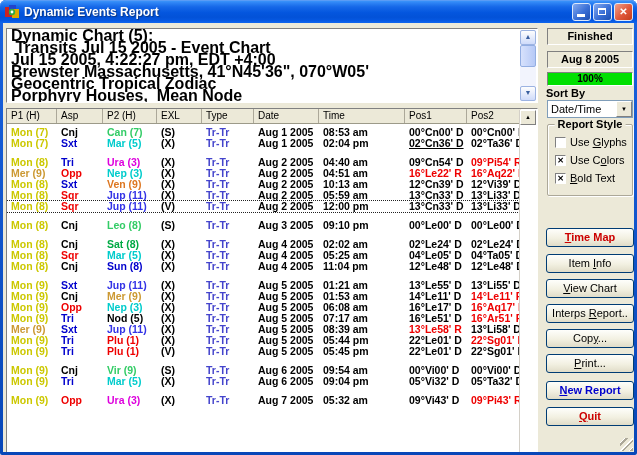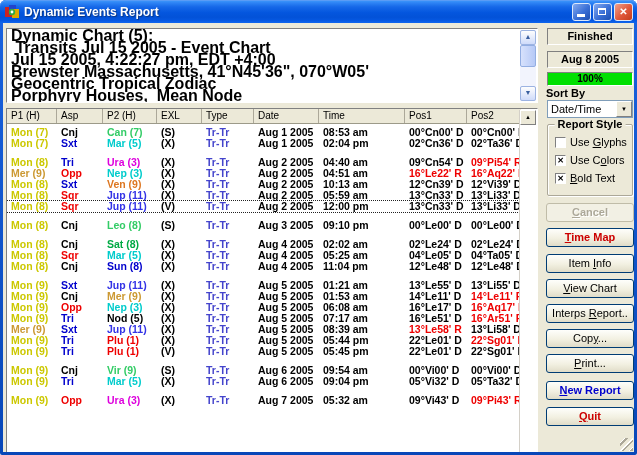--- a/index.html
+++ b/index.html
@@ -139,21 +139,21 @@
             <span class="tc c8" style="color: rgb(0, 0, 0);">00°Cn00' D</span>
           </div>
           <div class="trow">
             <span class="tc c0" style="color: rgb(204, 200, 0);">Mon (7)</span>
             <span class="tc c1" style="color: rgb(0, 0, 204);">Sxt</span>
             <span class="tc c2" style="color: rgb(0, 204, 204);">Mar (5)</span>
             <span class="tc c3" style="color: rgb(0, 0, 0);">(X)</span>
             <span class="tc c4" style="color: rgb(68, 68, 204);">Tr-Tr</span>
             <span class="tc c5" style="color: rgb(0, 0, 0);">Aug 1 2005</span>
             <span class="tc c6" style="color: rgb(0, 0, 0);">02:04 pm</span>
-            <span class="tc c7" style="color: rgb(0, 0, 0);">02°Cn36' D</span>
+            <span class="tc c7" style="color: rgb(0, 0, 0); text-decoration: underline;">02°Cn36' D</span>
             <span class="tc c8" style="color: rgb(0, 0, 0);">02°Ta36' D</span>
           </div>
           <div class="tsep"></div>
           <div class="trow">
             <span class="tc c0" style="color: rgb(204, 200, 0);">Mon (8)</span>
             <span class="tc c1" style="color: rgb(0, 0, 204);">Tri</span>
             <span class="tc c2" style="color: rgb(221, 0, 221);">Ura (3)</span>
             <span class="tc c3" style="color: rgb(0, 0, 0);">(X)</span>
             <span class="tc c4" style="color: rgb(68, 68, 204);">Tr-Tr</span>
             <span class="tc c5" style="color: rgb(0, 0, 0);">Aug 2 2005</span>
@@ -390,21 +390,20 @@
         <label class="cbrow">
           <span class="cbbox checked">✕</span>
           <span class="cbl"><span>Use C</span><span class="k">o</span><span>lors</span></span>
         </label>
         <label class="cbrow">
           <span class="cbbox checked">✕</span>
           <span class="cbl"><span></span><span class="k">B</span><span>old Text</span></span>
         </label>
       </div>
 
-      <div class="sbtn disabled" style="top:180px"><span></span><span class="k">C</span><span>ancel</span></div>
       <div class="sbtn" style="top:231px"><span>Item </span><span class="k">I</span><span>nfo</span></div>
       <div class="sbtn red" style="top:205px"><span></span><span class="k">T</span><span>ime Map</span></div>
       <div class="sbtn" style="top:256px"><span></span><span class="k">V</span><span>iew Chart</span></div>
       <div class="sbtn" style="top:281px"><span>Interps </span><span class="k">R</span><span>eport..</span></div>
       <div class="sbtn" style="top:306px"><span>Cop</span><span class="k">y</span><span>...</span></div>
       <div class="sbtn blue" style="top:358px"><span></span><span class="k">N</span><span>ew Report</span></div>
       <div class="sbtn" style="top:331px"><span></span><span class="k">P</span><span>rint...</span></div>
       <div class="sbtn red" style="top:384px"><span></span><span class="k">Q</span><span>uit</span></div>
     </div>
 

